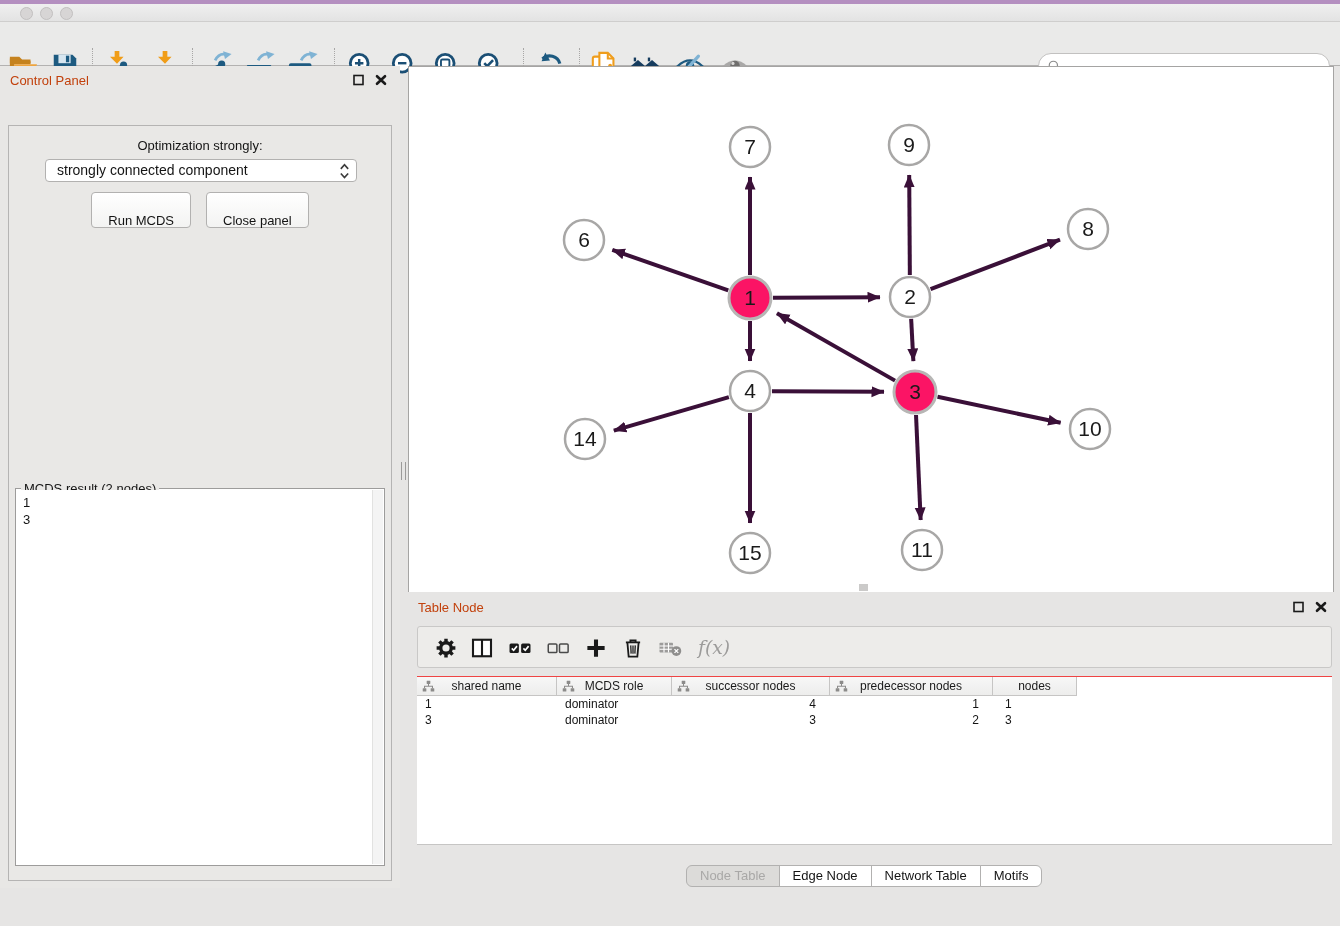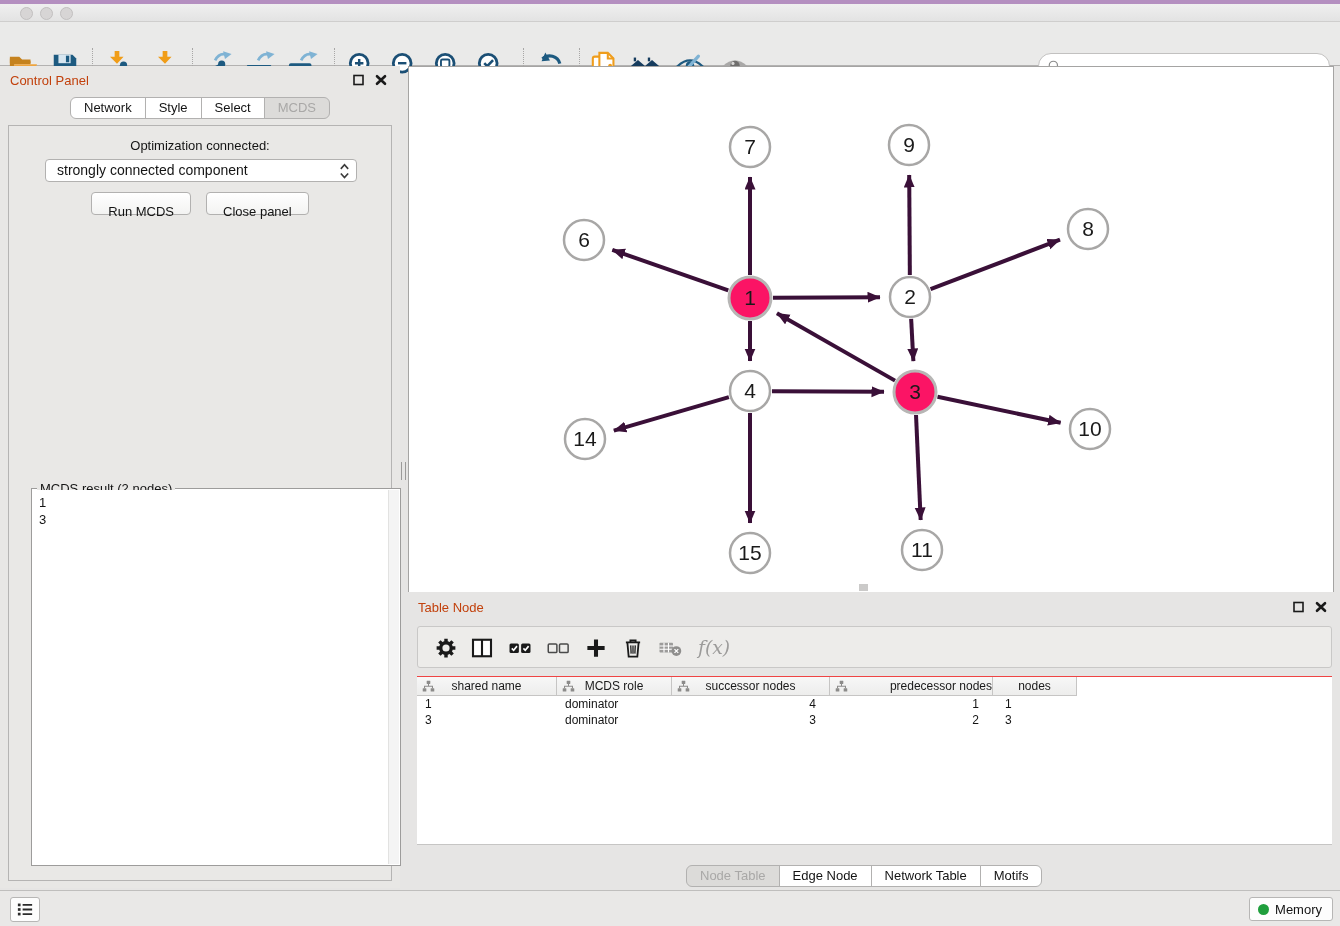--- a/index.html
+++ b/index.html
@@ -43,25 +43,25 @@
   .tab.selected { background:#dcdbd9; color:#a9a8a7; }
 
   .cp-box { position:absolute; left:8px; top:59px; width:384px; height:756px;
             border:1px solid #b5b4b3; background:#e9e8e6; }
   .opt-label { position:absolute; top:12px; left:0; right:0; text-align:center; font-size:13px; color:#141414; }
   .combo { position:absolute; left:36px; top:33px; width:312px; height:23px; background:#fff;
            border:1px solid #b2b1b0; border-radius:4px; font-size:14px; line-height:21px;
            padding-left:11px; color:#141414; cursor:pointer; }
   .combo .chev { position:absolute; right:6px; top:2px; width:11px; height:18px; }
   .btn-row { position:absolute; top:66px; left:0; right:0; display:flex; justify-content:center; gap:15px; }
-  .push-btn { height:23px; padding:8px 16px; font-size:13px; line-height:21px; color:#141414;
+  .push-btn { height:23px; padding:17px 16px; font-size:13px; line-height:21px; color:#141414;
               background:linear-gradient(#ffffff,#f3f3f2); border:1px solid #b2b1b0; border-radius:4px; cursor:pointer; }
 
   .result-fieldset { position:absolute; left:6px; top:362px; width:370px; height:378px;
-                     border:1px solid #9d9c9b; background:#fff;margin-left:16px; }
+                     border:1px solid #9d9c9b; background:#fff; }
   .result-legend { position:absolute; top:-8px; left:5px; background:#e9e8e6; padding:0 3px;
                    font-size:13px; color:#141414; }
   .result-body { position:absolute; inset:1px 13px 1px 1px; background:#fff; padding:4px 6px;
                  font-size:13px; line-height:17px; color:#141414; overflow:hidden; }
   .result-scroll { position:absolute; top:1px; bottom:1px; right:1px; width:11px; background:#f4f4f4;
                    border-left:1px solid #e2e2e1; }
 
   .divider-handle { position:absolute; left:401px; top:462px; width:5px; height:18px;
                     border-left:1px solid #9b9a99; border-right:1px solid #9b9a99; }
 
@@ -284,29 +284,23 @@
   <div class="control-panel">
     <div class="panel-title">Control Panel</div>
     <div class="panel-btns">
       <span><svg viewBox="0 0 14 14">
             <rect x="2" y="2.5" width="9" height="9" fill="none" stroke="#1a1a1a" stroke-width="1.6"></rect>
           </svg></span>
       <span><svg viewBox="0 0 14 14">
             <path d="M3 3.2l8 7.6M11 3.2l-8 7.6" stroke="#1a1a1a" stroke-width="2.6" stroke-linecap="round"></path>
           </svg></span>
     </div>
-    <div class="cp-tabs" id="cpTabs">
-        <div class="tab">Network</div>
-        <div class="tab">Style</div>
-        <div class="tab">Select</div>
-        <div class="tab selected">MCDS</div>
-      </div>
 
     <div class="cp-box">
-      <div class="opt-label">Optimization connected:</div>
+      <div class="opt-label">Optimization strongly:</div>
       <div class="combo">
         <span>strongly connected component</span>
         <span class="chev">
           <svg viewBox="0 0 12 20" fill="none" stroke="#3c3c3c" stroke-width="1.8">
               <path d="M2 7.5L6 3l4 4.5"></path>
               <path d="M2 12.5L6 17l4-4.5"></path>
             </svg>
         </span>
       </div>
       <div class="btn-row">
@@ -473,21 +467,21 @@
                 <path d="M9 5.5v3M3.5 11.5v-3h11v3" fill="none" stroke="#8c8b8a" stroke-width="1.4"></path>
               </svg></span><span>MCDS role</span></div>
           <div class="th-cell" style="width: 158px;"><span class="attr-ic"><svg viewBox="0 0 18 18">
                 <g fill="#8c8b8a">
                   <rect x="6.5" y="1" width="5" height="4.5" rx="0.5"></rect>
                   <rect x="1" y="11.5" width="5" height="4.5" rx="0.5"></rect>
                   <rect x="12" y="11.5" width="5" height="4.5" rx="0.5"></rect>
                 </g>
                 <path d="M9 5.5v3M3.5 11.5v-3h11v3" fill="none" stroke="#8c8b8a" stroke-width="1.4"></path>
               </svg></span><span>successor nodes</span></div>
-          <div class="th-cell" style="width: 163px; text-align: right;"><span class="attr-ic"><svg viewBox="0 0 18 18">
+          <div class="th-cell" style="width: 163px;"><span class="attr-ic"><svg viewBox="0 0 18 18">
                 <g fill="#8c8b8a">
                   <rect x="6.5" y="1" width="5" height="4.5" rx="0.5"></rect>
                   <rect x="1" y="11.5" width="5" height="4.5" rx="0.5"></rect>
                   <rect x="12" y="11.5" width="5" height="4.5" rx="0.5"></rect>
                 </g>
                 <path d="M9 5.5v3M3.5 11.5v-3h11v3" fill="none" stroke="#8c8b8a" stroke-width="1.4"></path>
               </svg></span><span>predecessor nodes</span></div>
           <div class="th-cell" style="width: 84px;"><span>nodes</span></div>
         </div>
       <div class="tp-rows" id="tpRows">
@@ -508,30 +502,14 @@
         </div>
     </div>
     <div class="tp-tabs" id="tpTabs">
         <div class="tab selected">Node Table</div>
         <div class="tab">Edge Node</div>
         <div class="tab">Network Table</div>
         <div class="tab">Motifs</div>
       </div>
   </div>
 
-  <div class="statusbar">
-    <div class="list-btn">
-      <svg viewBox="0 0 24 24">
-          <g fill="#2b2b2b">
-            <rect x="3" y="4.5" width="3.4" height="3.4"></rect>
-            <rect x="3" y="10.3" width="3.4" height="3.4"></rect>
-            <rect x="3" y="16.1" width="3.4" height="3.4"></rect>
-          </g>
-          <path d="M9 6.2h12M9 12h12M9 17.8h12" stroke="#2b2b2b" stroke-width="2.4"></path>
-        </svg>
-    </div>
-    <div class="memory-btn">
-      <span class="mem-dot" id="memDot" style="background: rgb(31, 158, 60);"></span>
-      <span>Memory</span>
-    </div>
-  </div>
 
 </div>
 
 </body></html>

